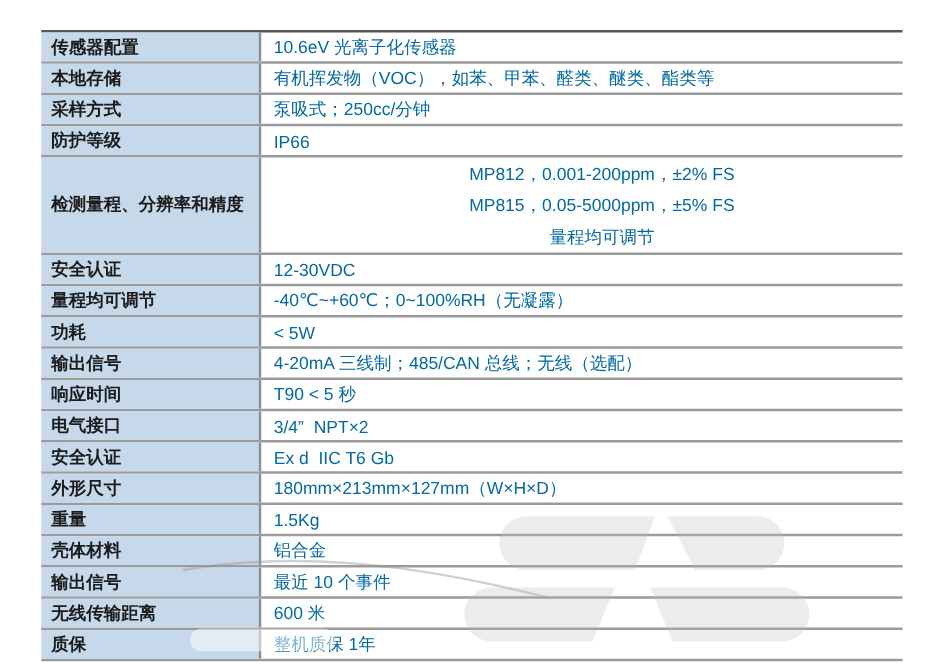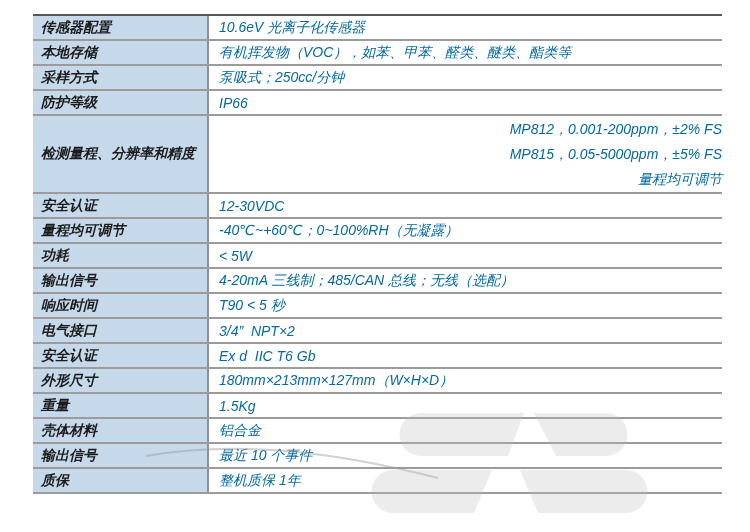--- a/index.html
+++ b/index.html
@@ -1,36 +1,35 @@
 <!DOCTYPE html>
 <html><head>
 <meta charset="utf-8">
 <style>
   html,body{margin:0;padding:0;}
   .page{
     position:relative;width:750px;height:532px;background:#ffffff;overflow:hidden;
     font-family:"Liberation Sans","DejaVu Sans",sans-serif;
   }
   .spec-table{
-    position:absolute;left:33px;top:14px;width:689px;
+    position:absolute;left:33px;top:24px;width:689px;
     border-top:2px solid #575757;
-    font-style:italic;
   }
   .row{display:flex;align-items:stretch;height:25px;border-bottom:2px solid #9b9b9b;box-sizing:border-box;}
   .row.multi{height:78px;}
   .cell{box-sizing:border-box;display:flex;align-items:center;white-space:pre;}
   .cell.label{
     width:174px;flex:0 0 174px;background:#c6d9eb;
     font-weight:bold;font-size:14px;color:#1b1b1b;padding-left:8px;
   }
   .cell.value{
     flex:1;border-left:2px solid #8f8f8f;
     font-size:14px;color:#0369a1;padding-left:10px;
   }
-  .row.multi .cell.value{flex-direction:column;align-items:flex-end;justify-content:center;line-height:25px;padding-left:32px;}
+  .row.multi .cell.value{flex-direction:column;align-items:center;justify-content:center;line-height:25px;padding-left:32px;}
   .watermark{position:absolute;left:0;top:0;width:750px;height:532px;pointer-events:none;z-index:5;}
 </style>
 </head>
 <body>
 
 <div class="page">
 
   <div class="spec-table">
 
     <div class="row">
@@ -110,20 +109,24 @@
     <div class="row">
       <div class="cell label">壳体材料</div>
       <div class="cell value">铝合金</div>
     </div>
 
     <div class="row">
       <div class="cell label">输出信号</div>
       <div class="cell value">最近 10 个事件</div>
     </div>
 
+    <div class="row">
+      <div class="cell label">无线传输距离</div>
+      <div class="cell value">600 米</div>
+    </div>
 
     <div class="row">
       <div class="cell label">质保</div>
       <div class="cell value">整机质保 1年</div>
     </div>
 
   </div>
 
   <svg class="watermark" viewBox="0 0 750 532" xmlns="http://www.w3.org/2000/svg" aria-hidden="true">
     <path d="M146,456 C 230,442 320,448 438,478" fill="none" stroke-width="2" stroke="rgba(150,150,150,0.45)"></path>

